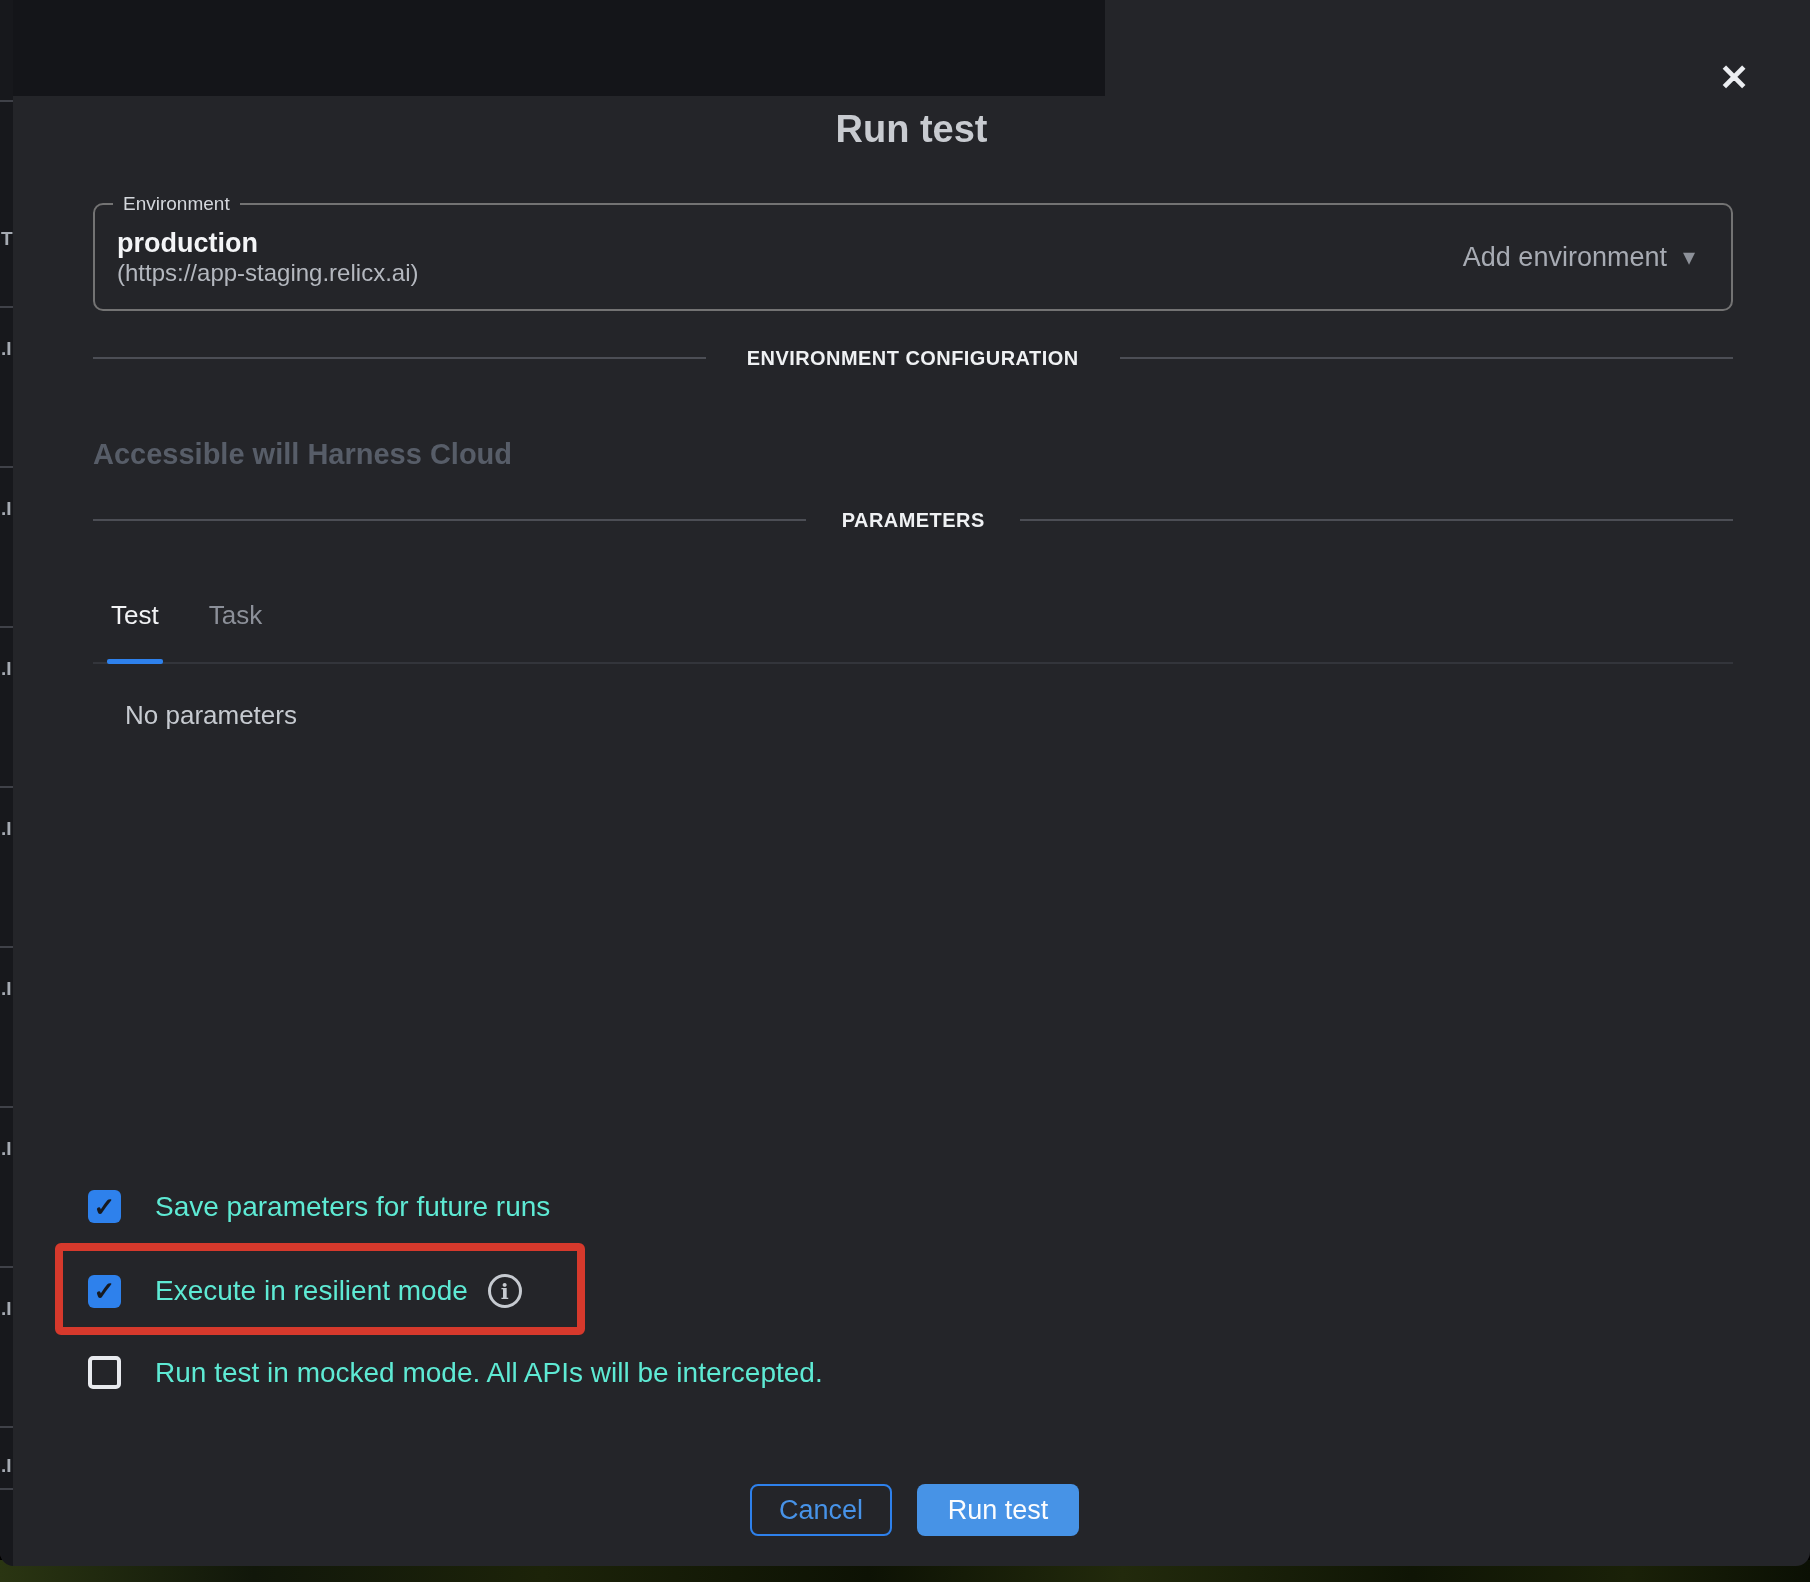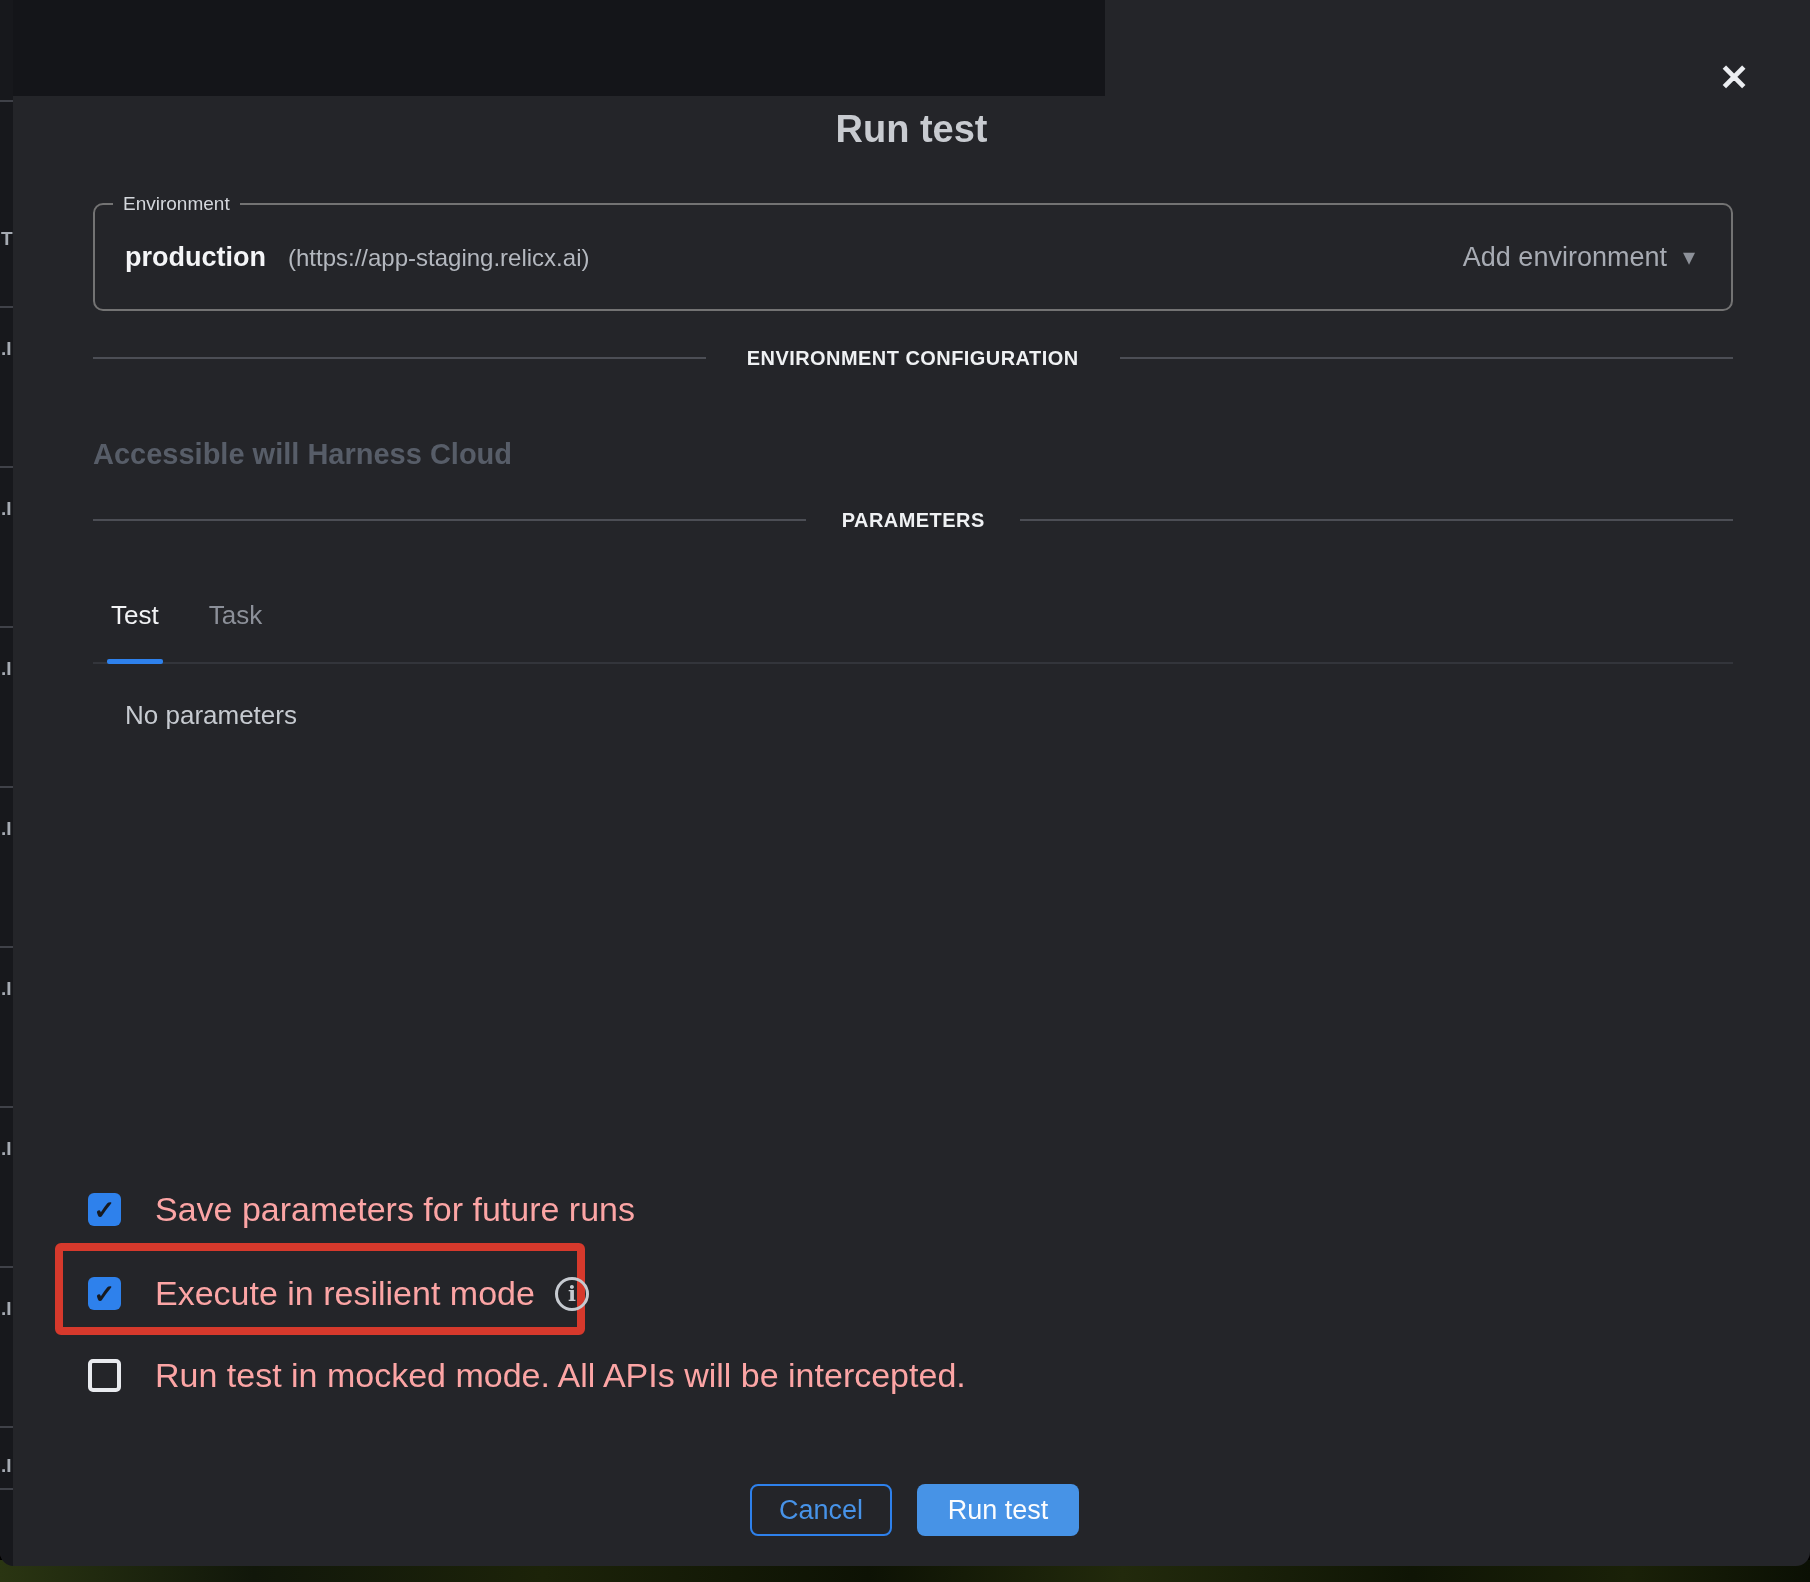--- a/index.html
+++ b/index.html
@@ -112,21 +112,21 @@
     top: -13px; left: 18px;
     padding: 0 10px;
     background: #242529;
     color: #d4d7dc;
     font-size: 19px;
     line-height: 24px;
   }
   .env-value-wrap {
     display: flex;
     align-items: baseline;
-    padding-left: 30px;
+    flex-direction: column;
   }
   .env-value {
     color: #f4f5f7;
     font-size: 27px;
     font-weight: bold;
   }
   .env-url {
     margin-left: 22px;
     color: #b4b8bf;
     font-size: 24px;
@@ -247,22 +247,22 @@
     font-size: 26px;
     font-weight: bold;
     line-height: 1;
   }
   .checkbox.unchecked {
     background: transparent;
     border: 4px solid #e8eaee;
     border-radius: 5px;
   }
   .check-label {
-    color: #fca5a5;
-    font-size: 34px;
+    color: #5eead4;
+    font-size: 28px;
     white-space: nowrap;
   }
   .info-icon {
     margin-left: 16px;
     width: 34px; height: 34px;
     border: 3px solid #c6cad0;
     border-radius: 50%;
     color: #c6cad0;
     font-size: 21px;
     font-weight: bold;

